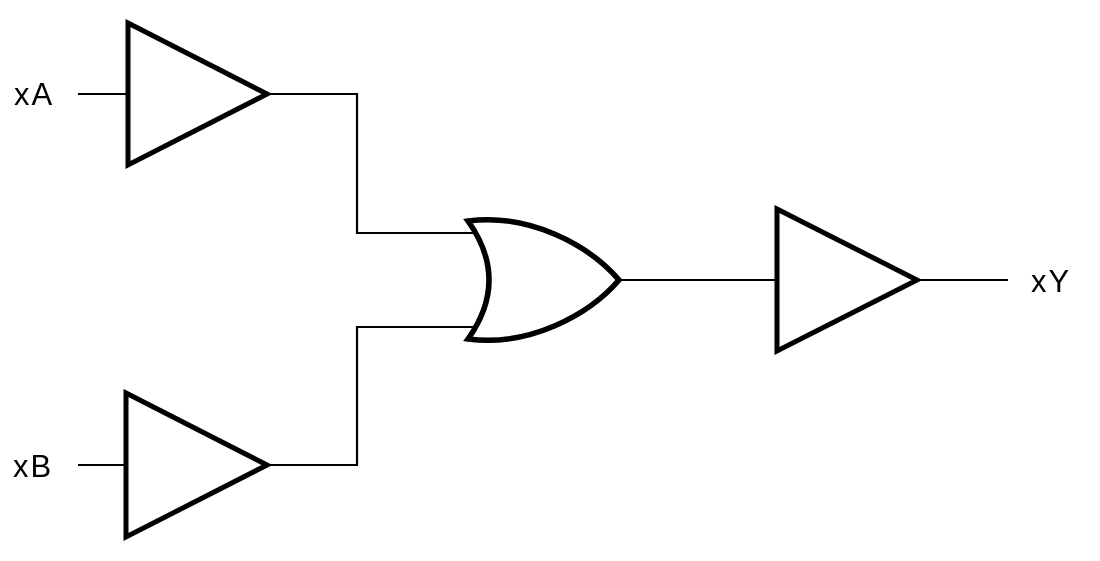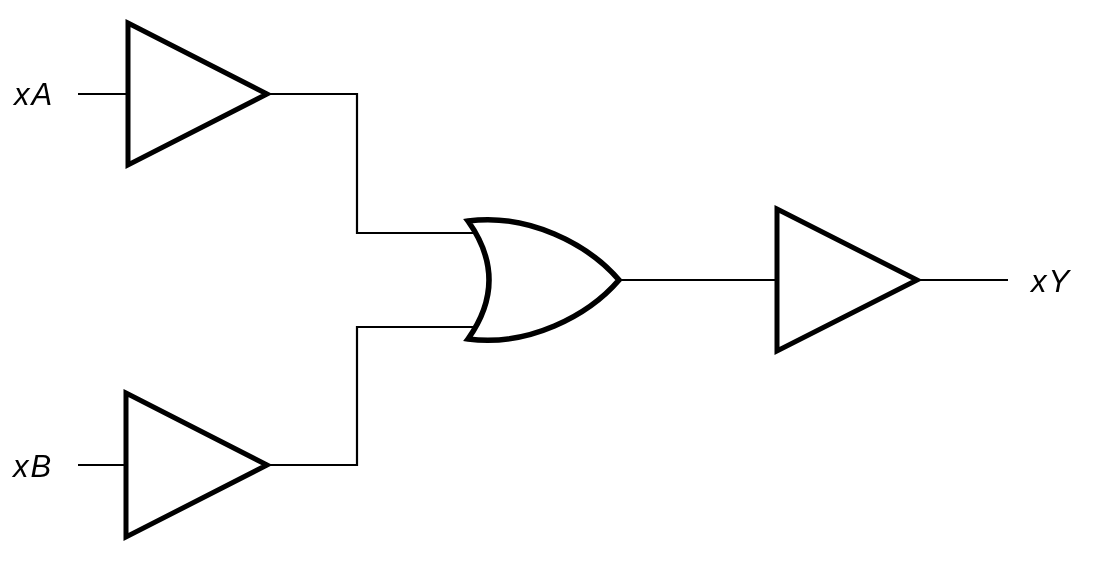--- a/index.html
+++ b/index.html
@@ -8,21 +8,20 @@
   }
   body {
     font-family: "Liberation Sans", sans-serif;
   }
   .stage {
     position: relative;
     width: 1100px;
     height: 561px;
     background: #ffffff;
     overflow: hidden;
-    font-style: italic;
   }
   svg.circuit {
     display: block;
     width: 1100px;
     height: 561px;
   }
   .wire {
     fill: none;
     stroke-width: 2.2;
   }

